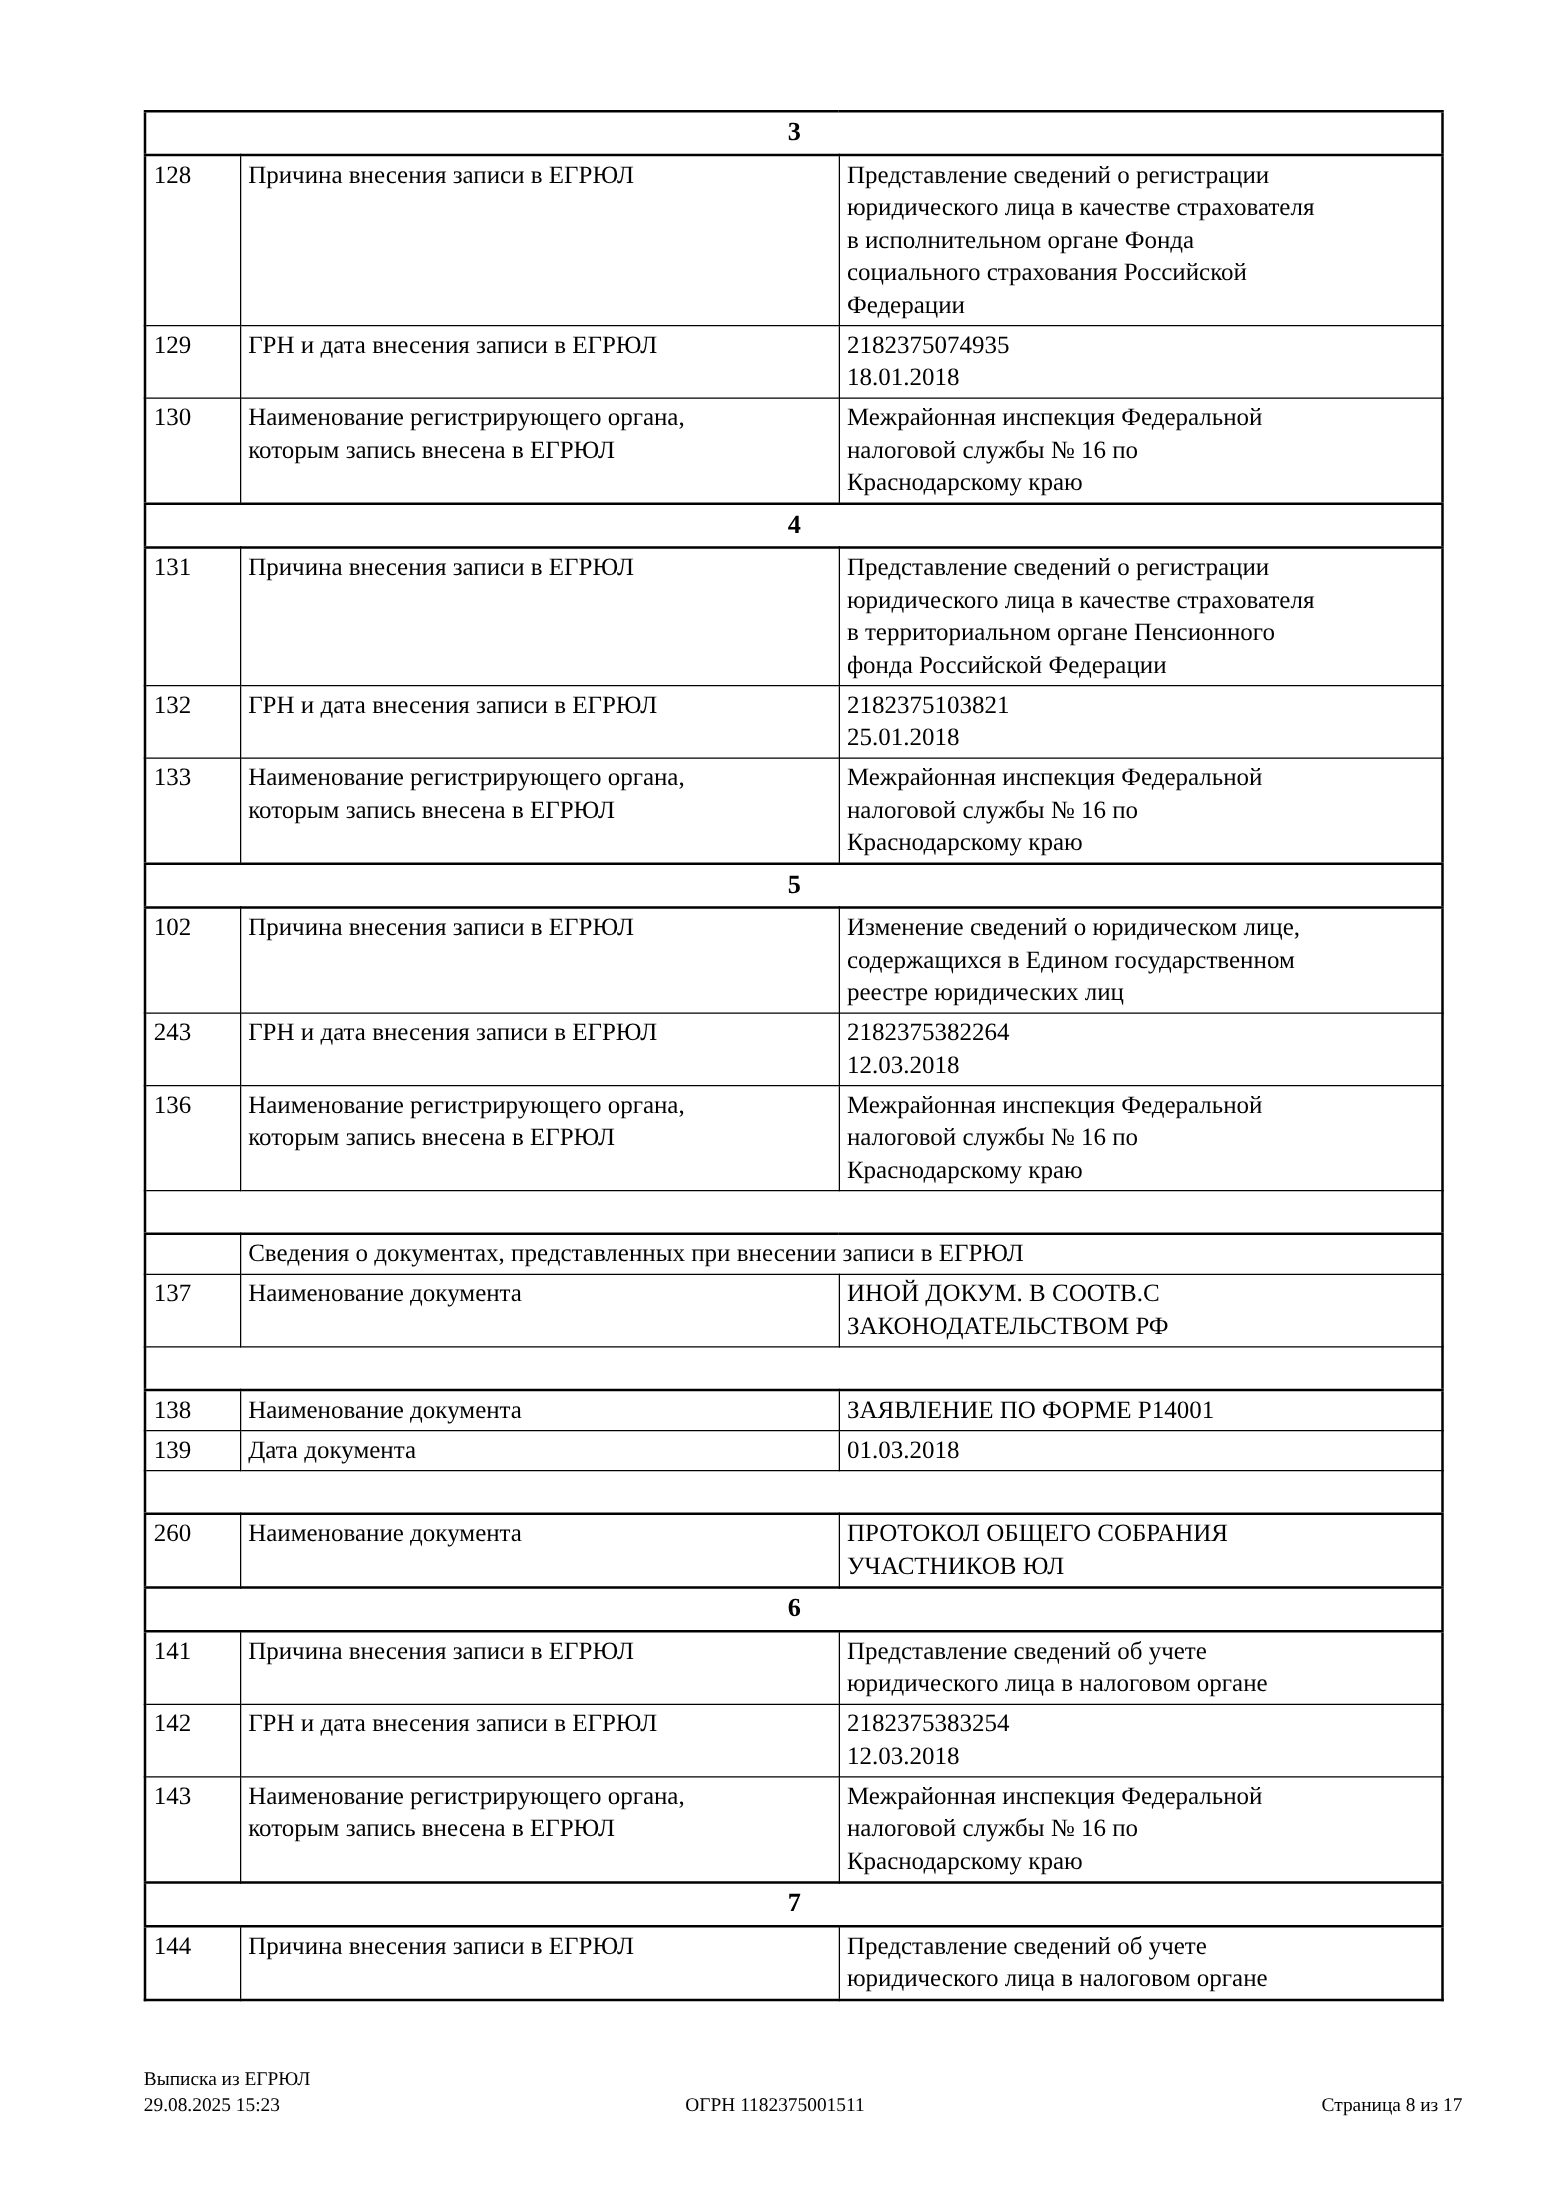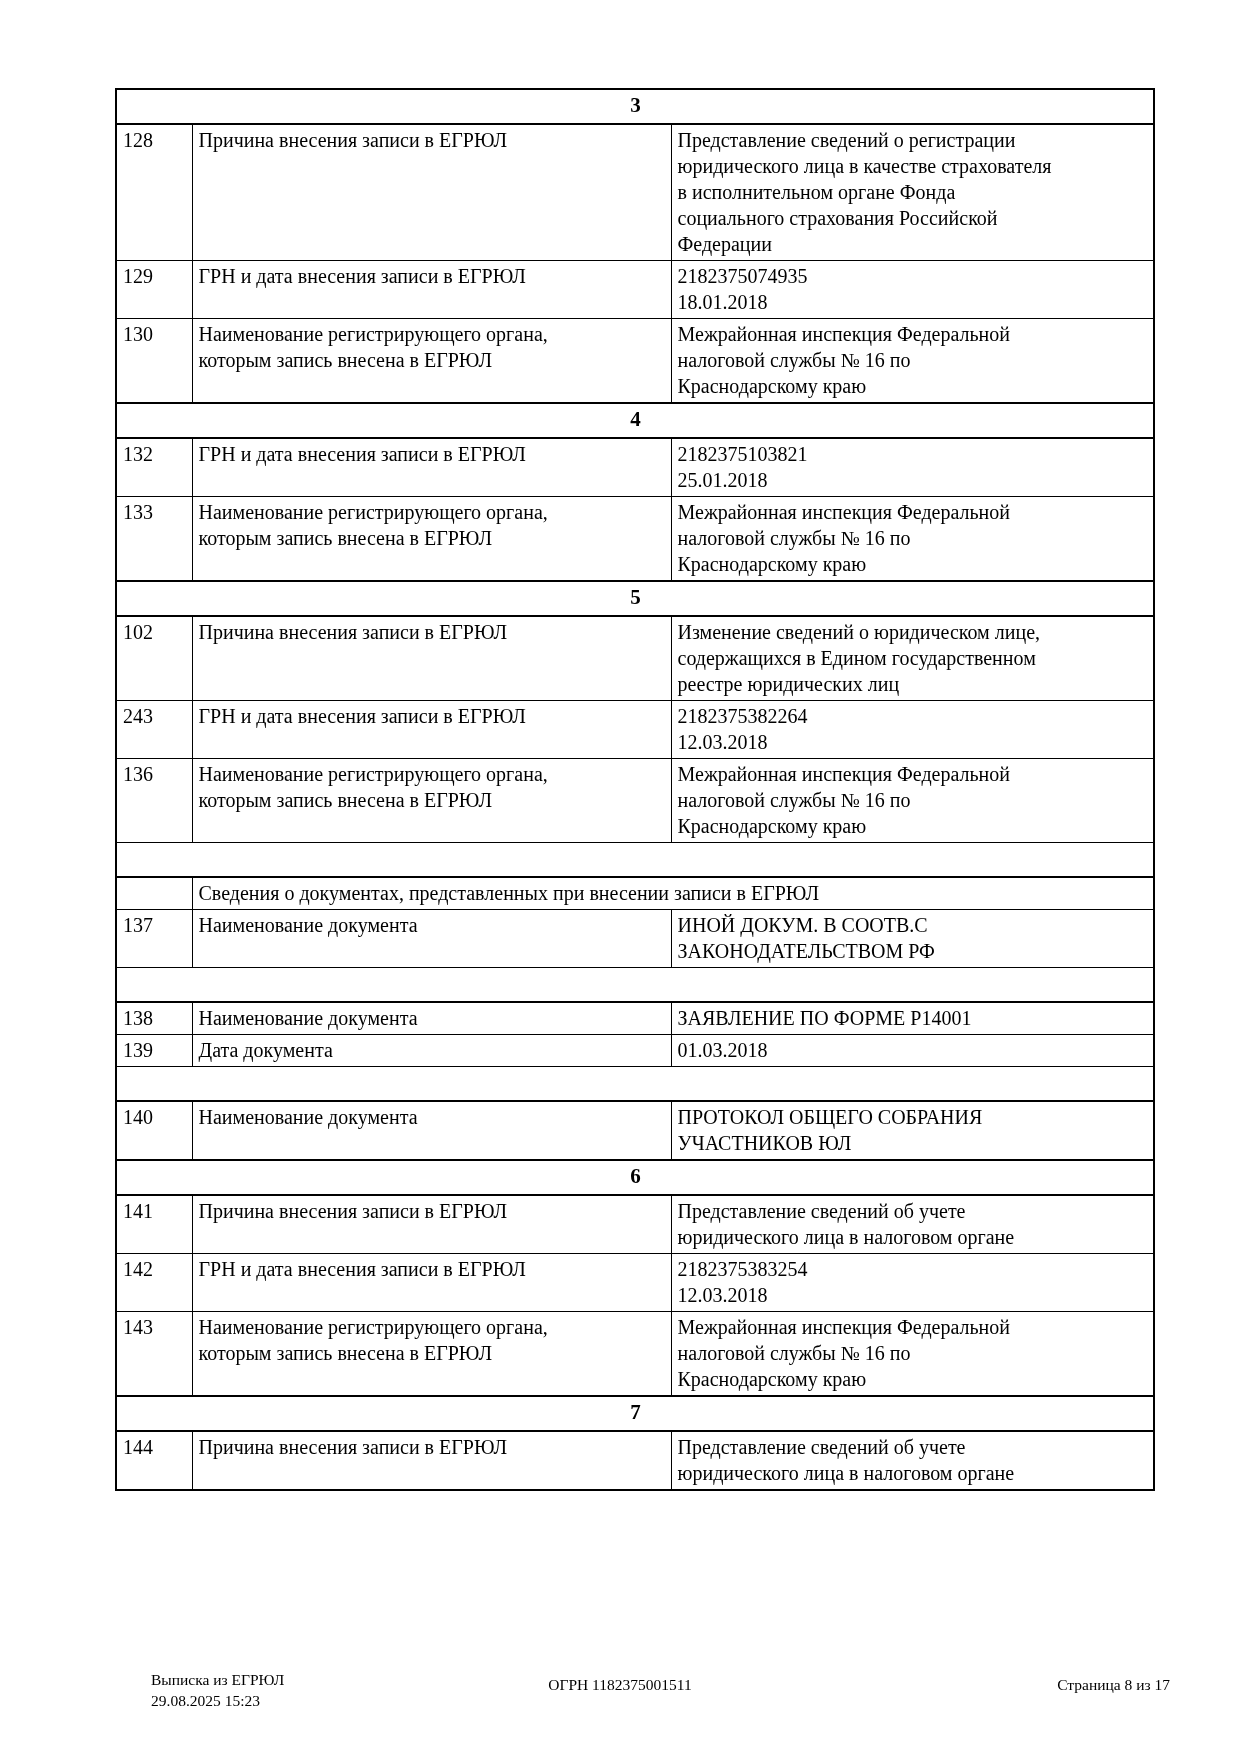--- a/index.html
+++ b/index.html
@@ -60,22 +60,21 @@
     top: 1653px;
     left: 0;
     width: 1240px;
     font-size: 15.5px;
     line-height: 21px;
     color: #000;
   }
   .footer-left {
     position: absolute;
     left: 115px;
-    top: 16px;
-    margin-left: 36px;
+    top: 0;
   }
   .footer-center {
     position: absolute;
     left: 0;
     top: 21px;
     width: 100%;
     text-align: center;
   }
   .footer-right {
     position: absolute;
@@ -119,20 +118,28 @@
         <td>Наименование регистрирующего органа,
 которым запись внесена в ЕГРЮЛ</td>
         <td>Межрайонная инспекция Федеральной
 налоговой службы № 16 по
 Краснодарскому краю</td>
       </tr>
       <tr class="row-section">
         <td colspan="3">4</td>
       </tr>
       <tr>
+        <td class="cell-num">131</td>
+        <td>Причина внесения записи в ЕГРЮЛ</td>
+        <td>Представление сведений о регистрации
+юридического лица в качестве страхователя
+в территориальном органе Пенсионного
+фонда Российской Федерации</td>
+      </tr>
+      <tr>
         <td class="cell-num">132</td>
         <td>ГРН и дата внесения записи в ЕГРЮЛ</td>
         <td>2182375103821
 25.01.2018</td>
       </tr>
       <tr>
         <td class="cell-num">133</td>
         <td>Наименование регистрирующего органа,
 которым запись внесена в ЕГРЮЛ</td>
         <td>Межрайонная инспекция Федеральной
@@ -186,21 +193,21 @@
       </tr>
       <tr>
         <td class="cell-num">139</td>
         <td>Дата документа</td>
         <td>01.03.2018</td>
       </tr>
       <tr class="row-gap">
         <td colspan="3"></td>
       </tr>
       <tr>
-        <td class="cell-num">140</td>
+        <td class="cell-num">260</td>
         <td>Наименование документа</td>
         <td>ПРОТОКОЛ ОБЩЕГО СОБРАНИЯ
 УЧАСТНИКОВ ЮЛ</td>
       </tr>
       <tr class="row-section">
         <td colspan="3">6</td>
       </tr>
       <tr>
         <td class="cell-num">141</td>
         <td>Причина внесения записи в ЕГРЮЛ</td>

